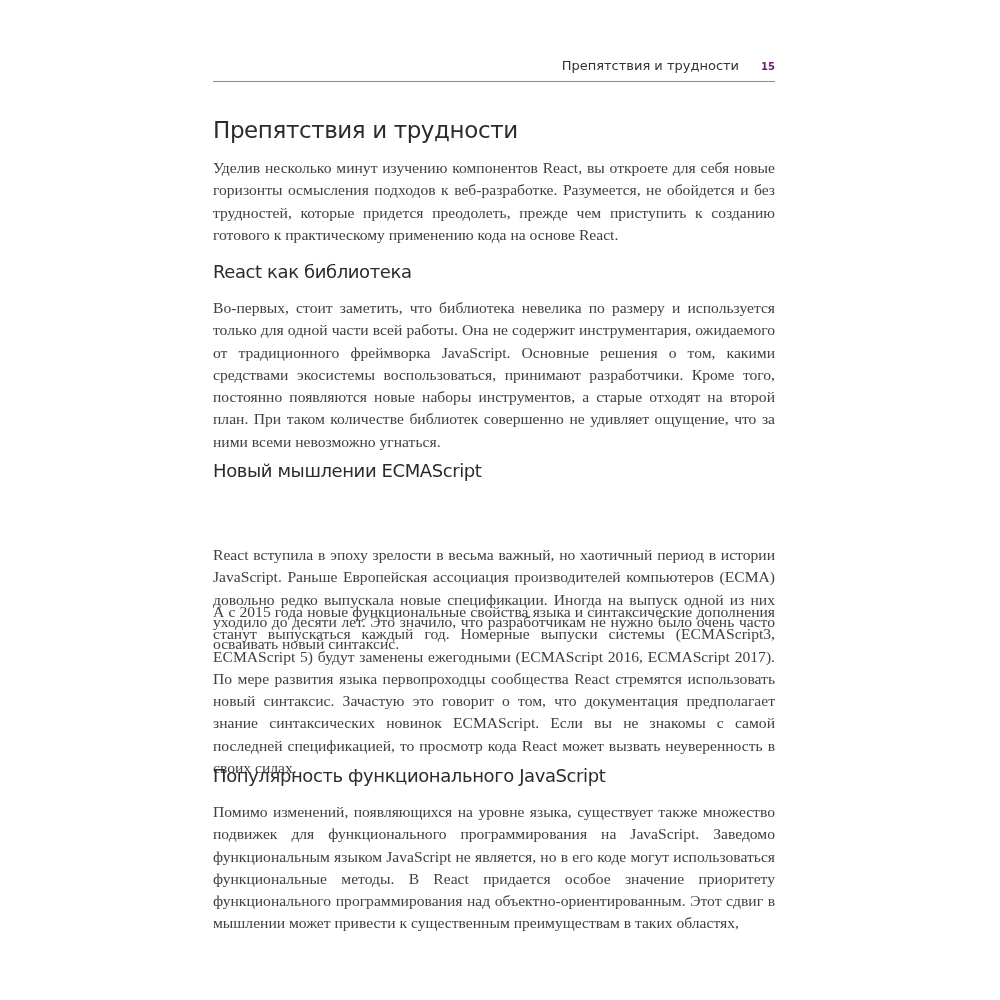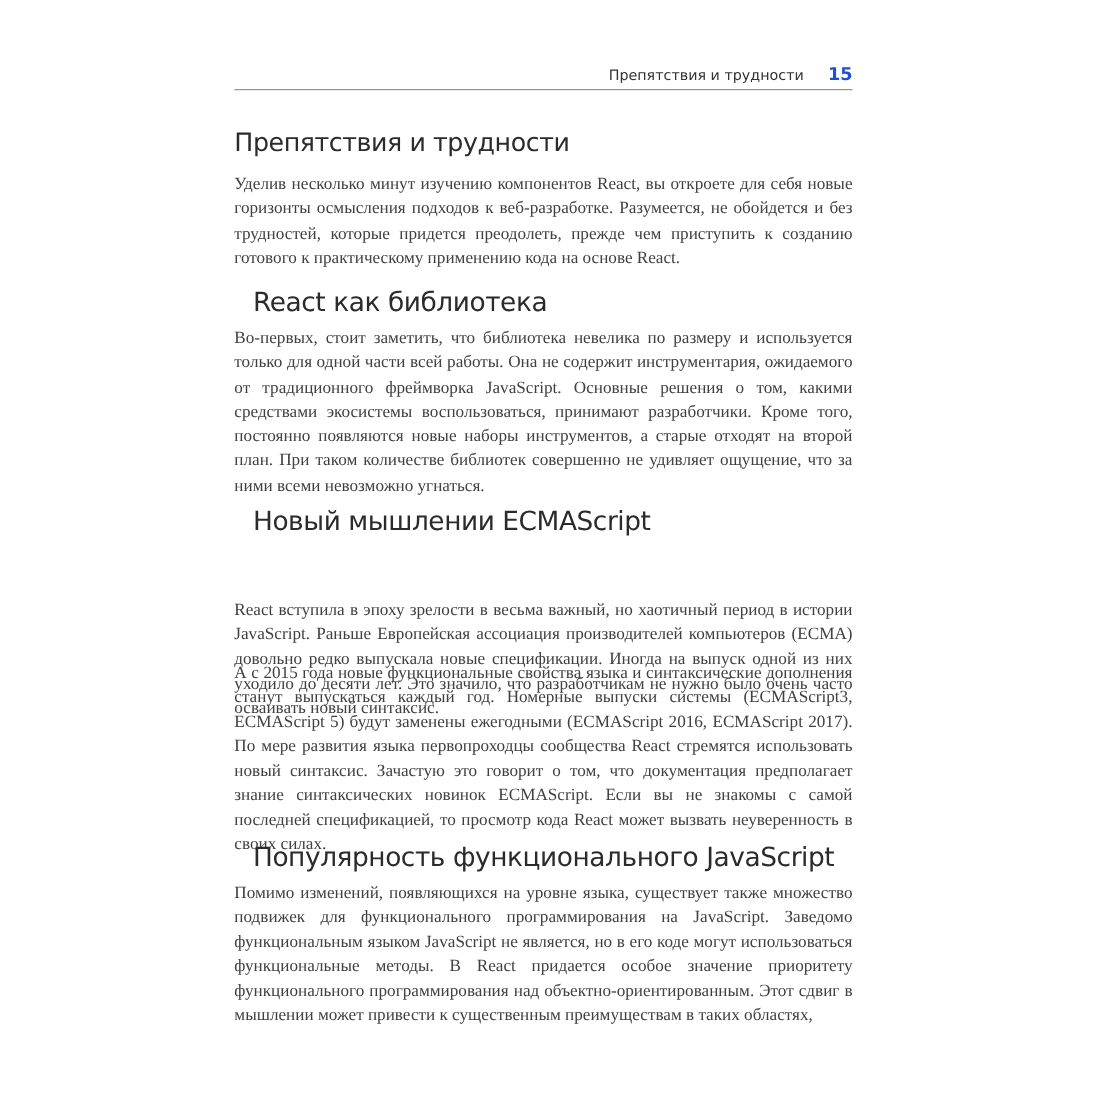--- a/index.html
+++ b/index.html
@@ -5,27 +5,27 @@
   html, body { margin: 0; padding: 0; background: #ffffff; }
   body { width: 1000px; height: 1000px; position: relative; overflow: hidden; color: #2a2a2a; }
   .page { position: absolute; left: 213px; top: 0; width: 562px; }
   .running-header {
     position: absolute; top: 58px; left: 0; width: 562px; height: 24px;
     border-bottom: 1.5px solid #8a8a8a;
     font-family: "DejaVu Sans", sans-serif; font-size: 13px; color: #333;
     text-align: right; box-sizing: border-box;
   }
   .running-header .title { margin-right: 22px; }
-  .running-header .num { font-weight: bold; font-size: 16px; color: #1d4ed8; }
+  .running-header .num { font-weight: bold; font-size: 10px; color: #701a75; }
   h1, h2 {
     font-family: "DejaVu Sans", sans-serif; font-weight: normal; color: #2b2b2b;
     margin: 0; position: absolute; left: 0; letter-spacing: -0.4px;
   }
   h1 { font-size: 23px; }
-  h2 { font-size: 24px; margin-left: 17px; }
+  h2 { font-size: 18px; }
   p {
     font-family: "Liberation Serif", serif; font-size: 15.6px; line-height: 22.3px;
     margin: 0; position: absolute; left: 0; width: 562px; text-align: justify; color: #404040;
     hyphens: manual;
   }
   #h-main { top: 117px; }
   #p-intro { top: 157px; }
   #h-react { top: 261px; }
   #p-react { top: 297px; }
   #h-ecma { top: 460px; }

